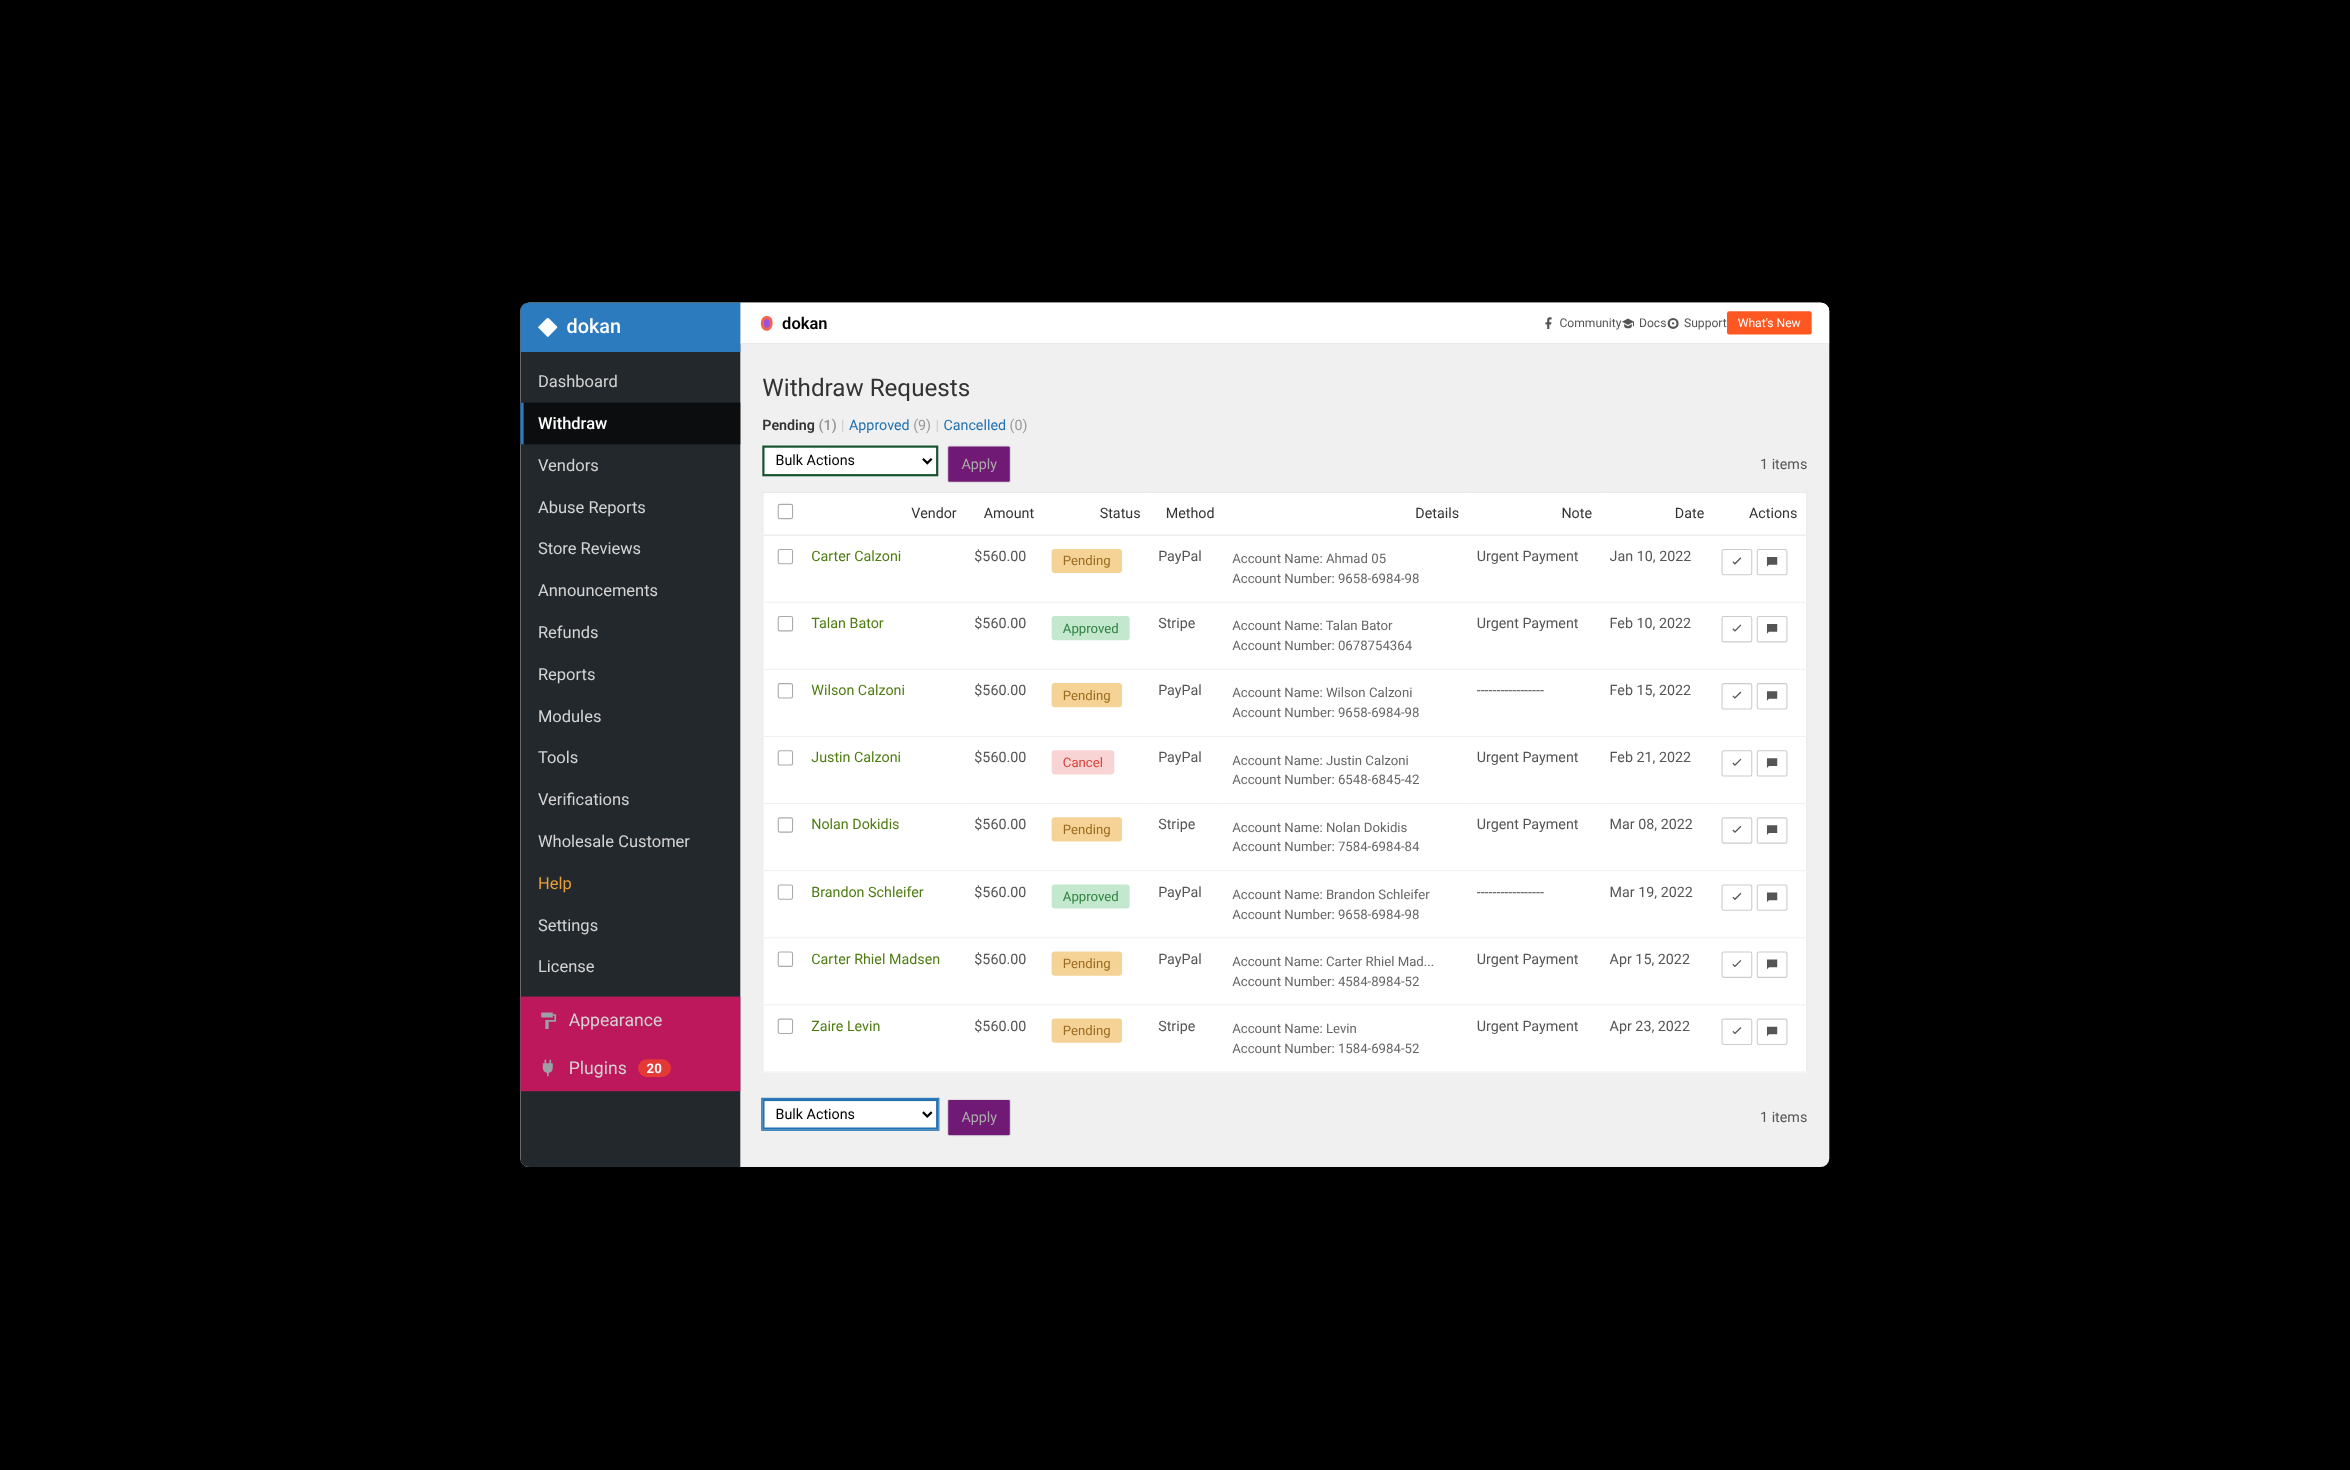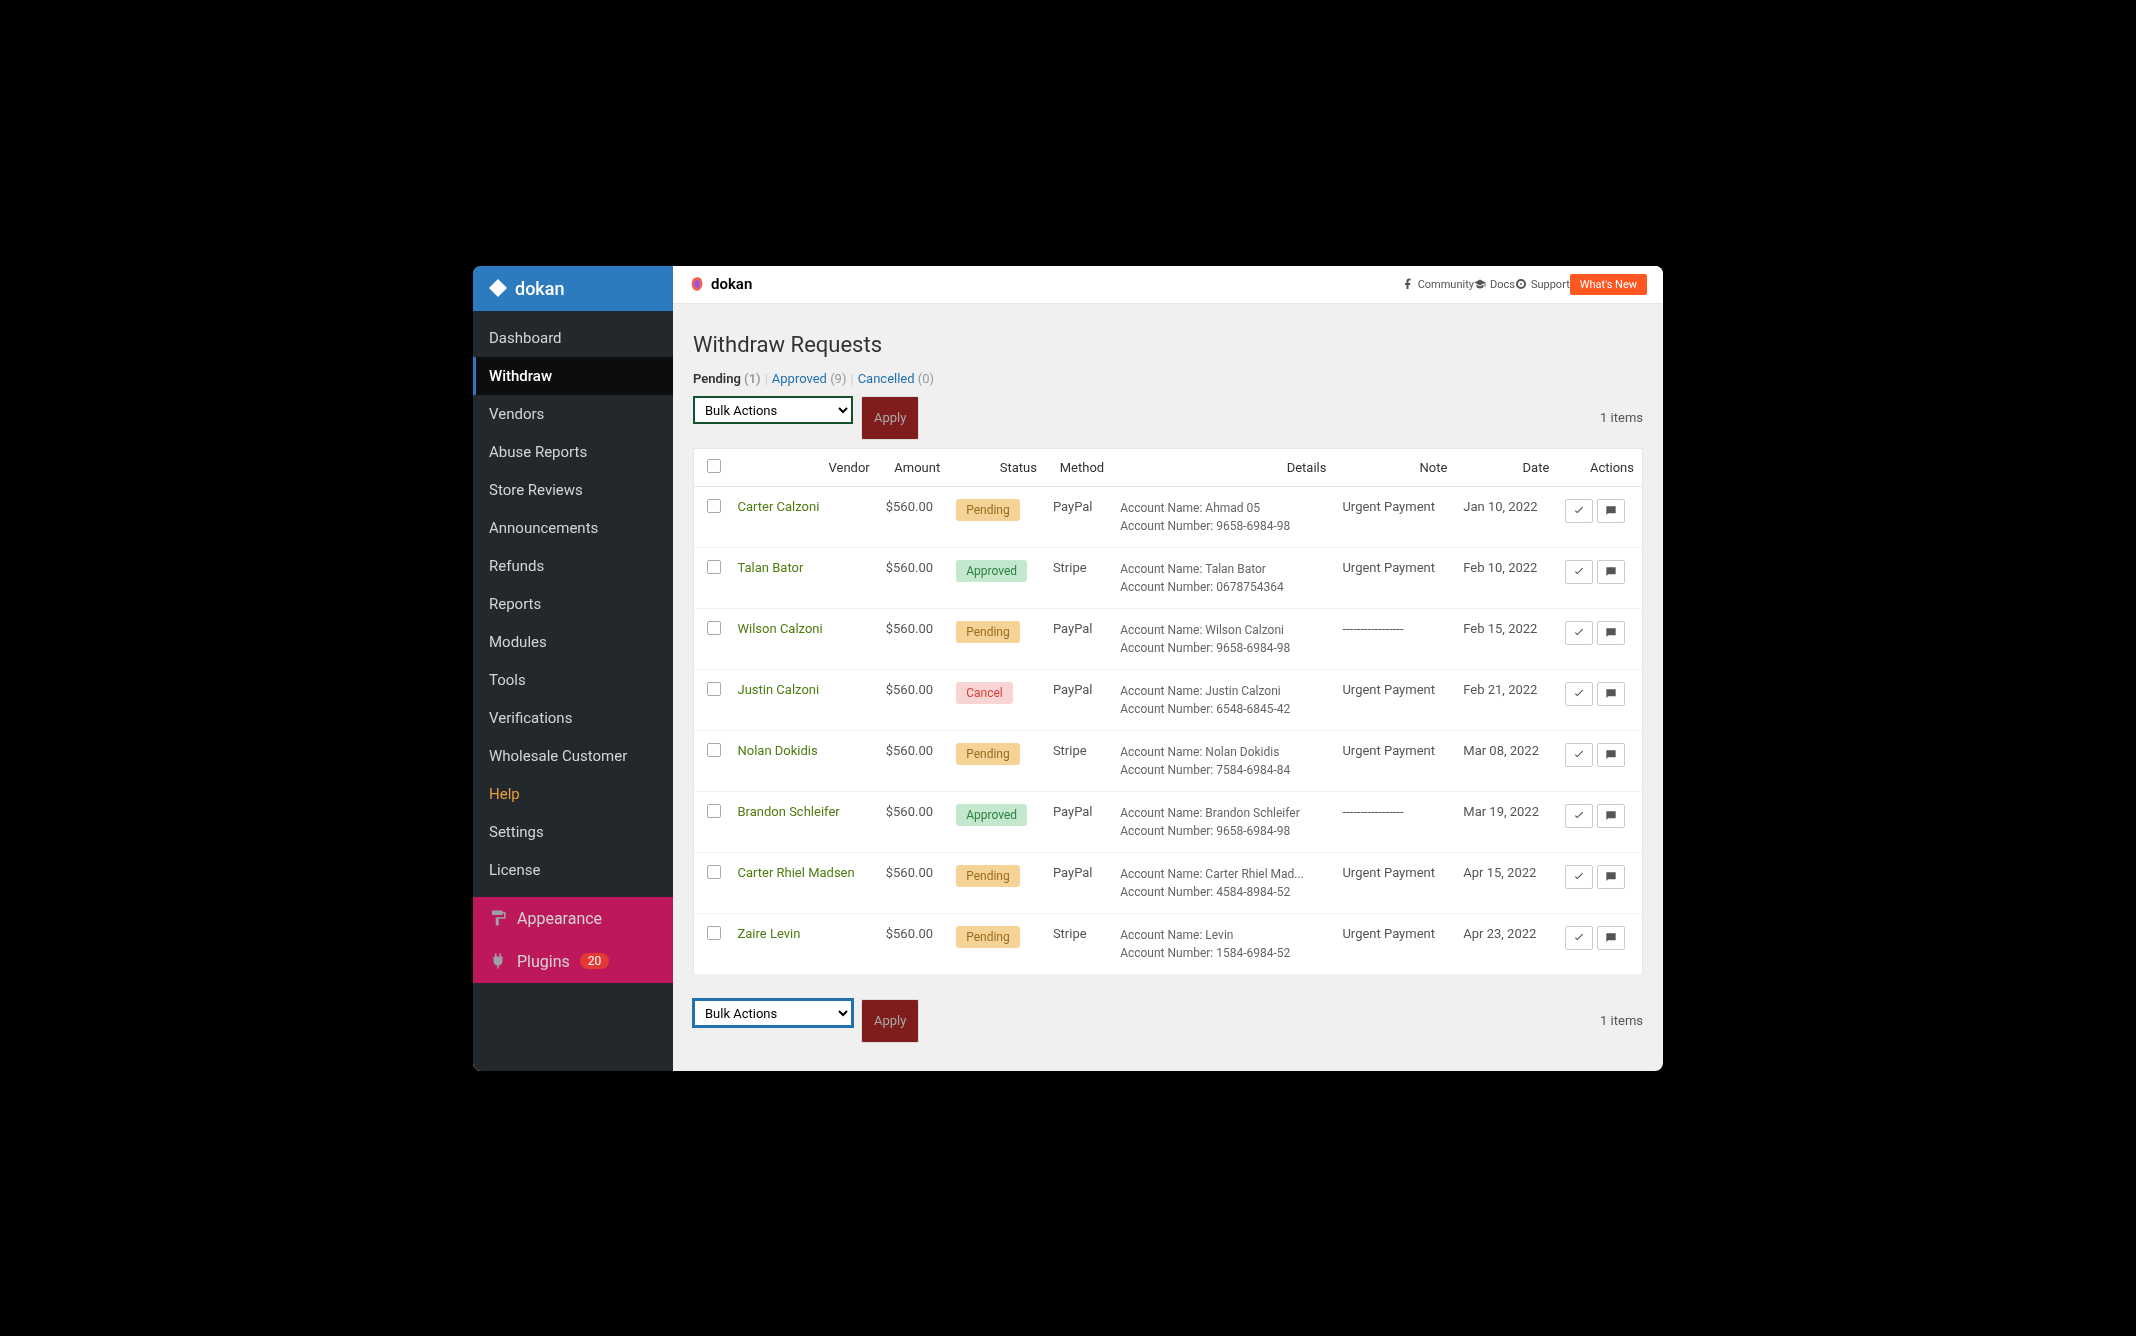--- a/index.html
+++ b/index.html
@@ -11,42 +11,42 @@
 .brand-icon{width:18px;height:18px;background:#fff;border-radius:50%;clip-path:polygon(50% 0,100% 50%,50% 100%,0 50%)}
 .brand-text{font-size:18px;font-weight:500}
 .sidebar-menu{padding:8px 0}
 .sidebar-item{padding:10px 16px;font-size:15px;color:#d4d4d4;cursor:pointer;display:flex;align-items:center;gap:10px}
 .sidebar-item.active{background:#0c0d0e;color:#fff;border-left:3px solid #2c7bbe;padding-left:13px;font-weight:500}
 .sidebar-item.highlight{color:#e89e3a}
 .sidebar-footer{background:#be185d}
 .sidebar-footer .sidebar-item{padding:12px 16px;font-size:16px}
 .paint-icon,.plug-icon{width:18px;height:18px;display:inline-block}
 .paint-icon svg,.plug-icon svg{width:18px;height:18px;fill:#9ca1a6}
-.badge{background:#e53935;color:#fff;border-radius:10px;padding:1px 8px;font-size:12px;font-weight:400}
+.badge{background:#e53935;color:#fff;border-radius:10px;padding:1px 8px;font-size:12px;font-weight:700}
 .main{flex:1;display:flex;flex-direction:column}
 .topbar{background:#fff;padding:8px 16px;display:flex;align-items:center;justify-content:space-between;border-bottom:1px solid #e5e5e5}
 .topbar-brand{display:flex;align-items:center;gap:6px;font-weight:600;font-size:15px}
 .topbar-brand-icon{width:16px;height:16px}
 .topbar-links{display:flex;align-items:center;font-size:11px;color:#555}
 .topbar-link{display:flex;align-items:center;gap:4px;cursor:pointer}
 .topbar-link svg{width:12px;height:12px;fill:#555}
 .whats-new{background:#ff5722;color:#fff;padding:4px 10px;border-radius:2px;font-size:11px}
 .content{padding:28px 20px;flex:1}
 .page-title{font-size:22px;color:#333;font-weight:400;margin-bottom:14px}
 .status-tabs{font-size:13px;color:#555;margin-bottom:10px}
 .status-tab{cursor:pointer}
 .status-tab.active{font-weight:600;color:#333}
 .status-tab.link{color:#2271b1}
 .status-count{color:#999}
 .sep{margin:0 4px;color:#ccc}
 .toolbar{display:flex;align-items:center;justify-content:space-between;margin-bottom:8px}
 .toolbar-left{display:flex;gap:8px}
 .bulk-select{padding:4px 6px;font-size:13px;border:2px solid #14532d;background:#fff;min-width:160px;height:28px}
 .bulk-select.focused{border-color:#2271b1;box-shadow:0 0 0 1px #2271b1}
-.apply-btn{padding:4px 12px;font-size:13px;border:1px solid #ddd;background:#7f1d1d;color:#aaa;height:44px;border-radius:2px}
+.apply-btn{padding:4px 12px;font-size:13px;border:1px solid #ddd;background:#701a75;color:#aaa;height:34px;border-radius:2px}
 .items-count{font-size:13px;color:#555}
 .table{width:100%;background:#fff;border:1px solid #e5e5e5;border-collapse:collapse}
 .table th{text-align:right;padding:10px 8px;font-weight:400;font-size:13px;color:#333;border-bottom:1px solid #e5e5e5}
 .table td{padding:12px 8px;font-size:13px;color:#555;border-bottom:1px solid #f0f0f0;vertical-align:top}
 .table th:first-child,.table td:first-child{width:36px;text-align:center;padding-left:12px}
 .chk{width:14px;height:14px;border:1px solid #aaa;border-radius:2px;display:inline-block;cursor:pointer}
 .vendor-link{color:#4d7c0f;text-decoration:none;font-weight:400}
 .status-pill{display:inline-block;padding:4px 10px;border-radius:3px;font-size:12px}
 .status-pending{background:#f5d397;color:#9a6b1f}
 .status-approved{background:#c3e8cd;color:#2e8040}

